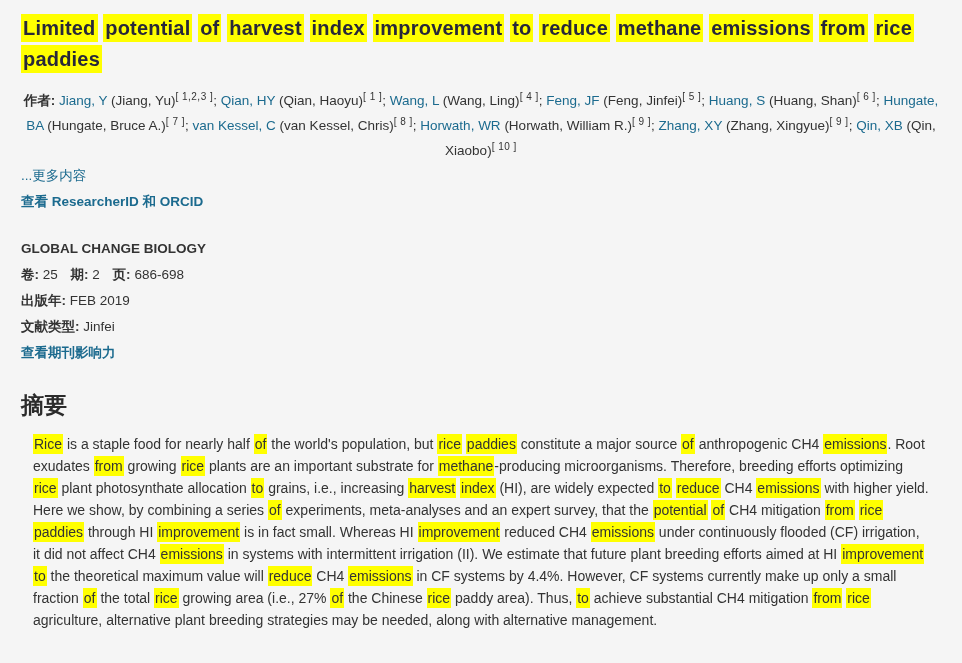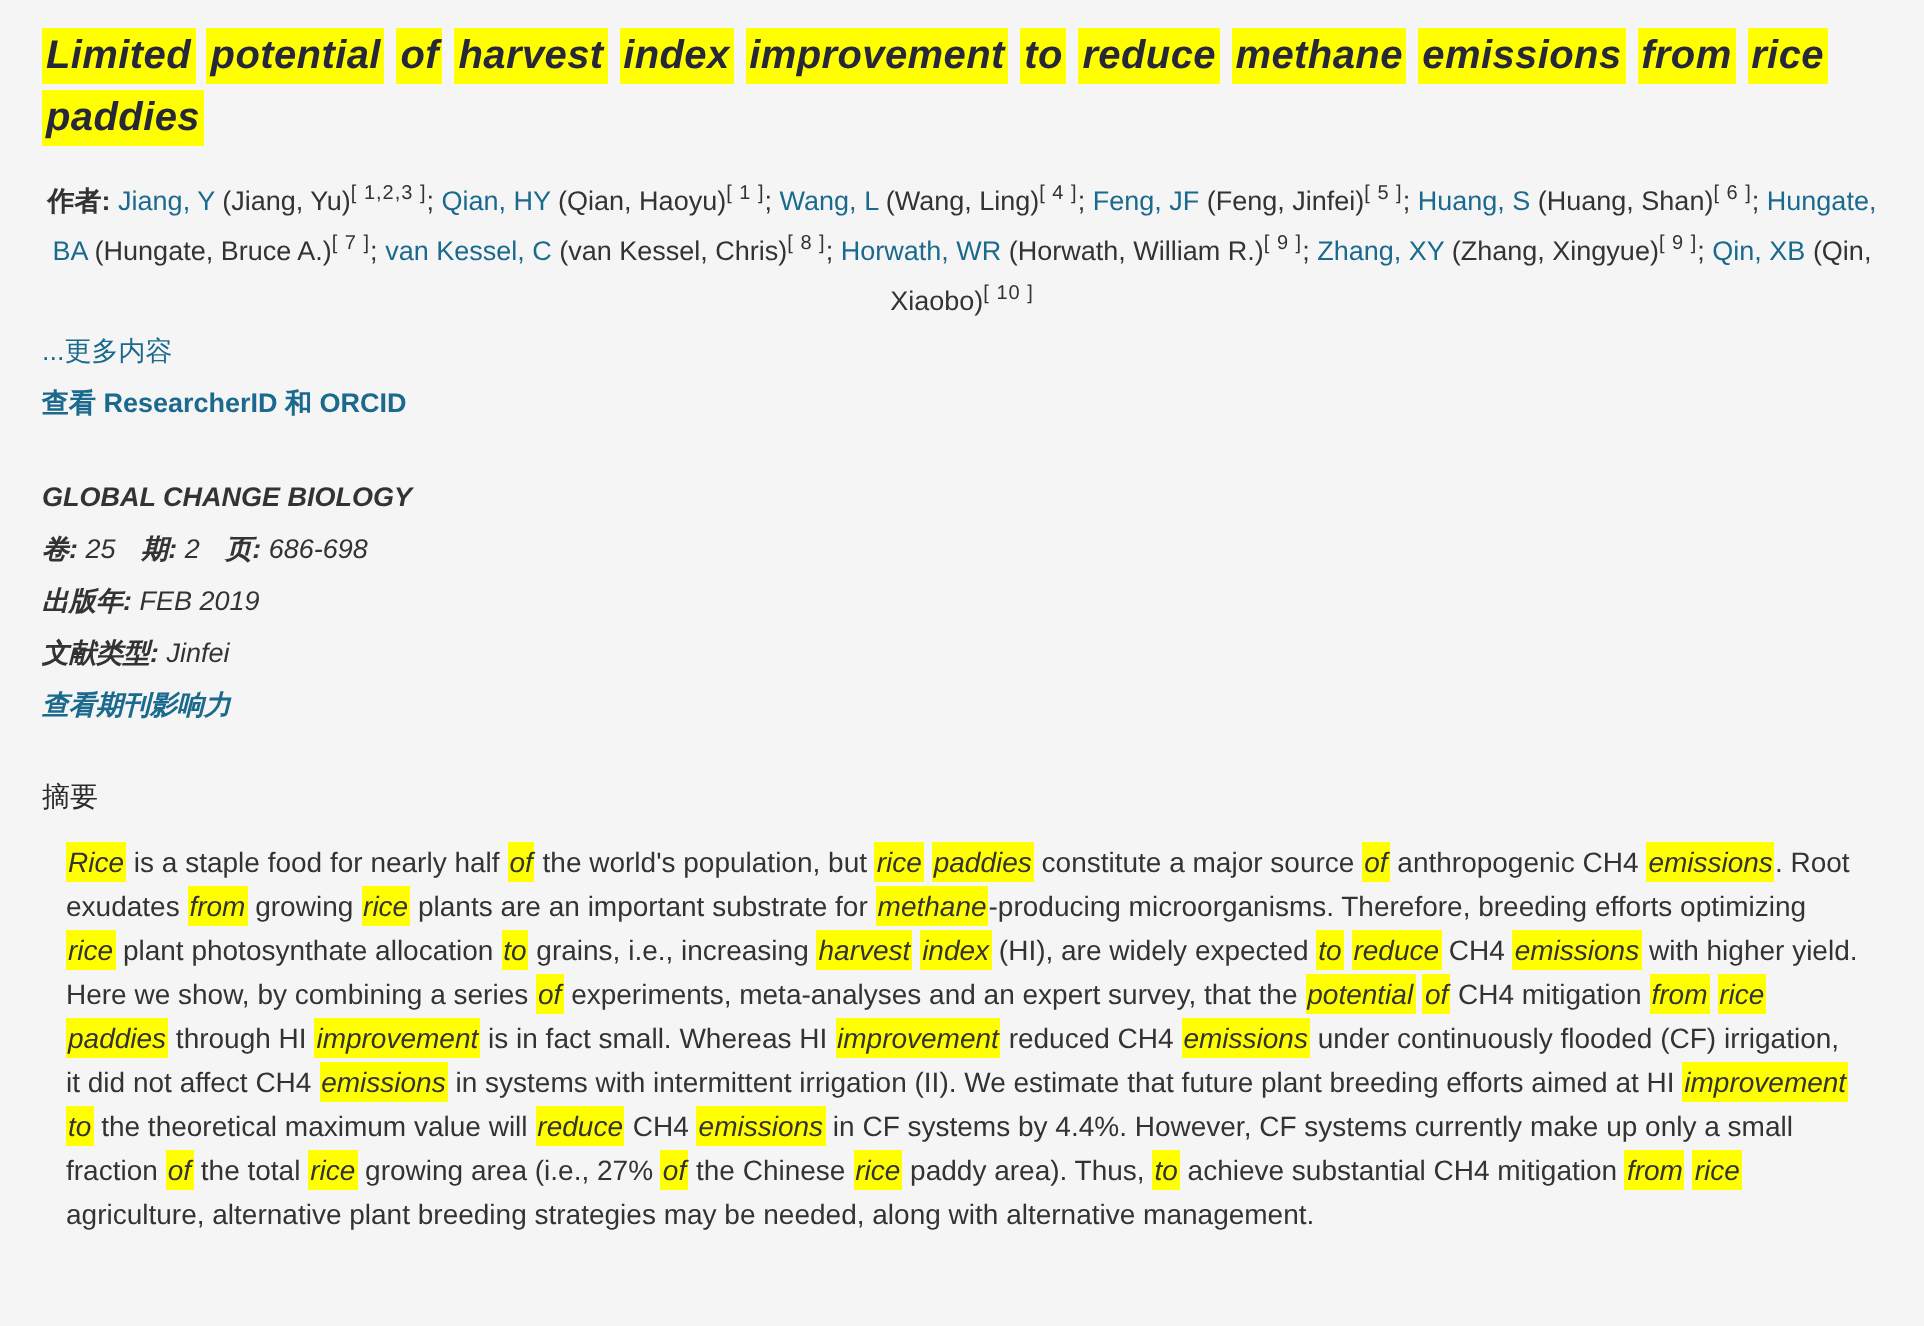--- a/index.html
+++ b/index.html
@@ -6,41 +6,41 @@
     --bg:#f5f5f5; --text:#333333; --link:#1b6a8e; --hl:#ffff00; --title:#27273a;
   }
   *{box-sizing:border-box;}
   html,body{margin:0;padding:0;}
   body{
     background:var(--bg); color:var(--text);
     font-family:"Liberation Sans","DejaVu Sans",sans-serif;
     font-size:13.5px;
   }
   .page{width:962px;height:663px;padding:13px 21px 10px;overflow:hidden;}
-  .hl{background:var(--hl);font-style:italic;}
+  .hl{background:var(--hl);}
   .link{color:var(--link);text-decoration:none;cursor:pointer;}
   .link-bold{font-weight:700;}
   .label{font-weight:700;color:var(--text);}
 
   h1.title{
     font-size:20px;font-weight:700;color:var(--title);
     margin:0 0 14px;line-height:1.55;letter-spacing:0.2px;
   }
   h1.title .hl{padding:3px 2px;}
 
   .authors{margin:0;line-height:1.85;text-align:center;}
   .authors sup,.authors-list sup{font-size:10px;line-height:0;letter-spacing:0.5px;}
   .more-line{margin:1px 0 0;line-height:1.6;}
   .researcher-line{margin:4px 0 0;line-height:1.6;}
 
   .journal{margin-top:27px;}
-  .journal p{margin:0 0 6.5px;line-height:1.45;font-style:italic;}
+  .journal p{margin:0 0 6.5px;line-height:1.45;}
   .vsp{margin-right:9px;}
 
-  .section-heading{font-size:14px;font-weight:400;color:#2b2b2b;margin:27px 0 9px;}
+  .section-heading{font-size:23px;font-weight:700;color:#2b2b2b;margin:27px 0 9px;}
   .abstract-text{margin:12px;font-size:14px;line-height:22px;max-width:922px;}
   .abstract-text .hl{padding:2px 1px;}
 </style>
 </head>
 <body>
 
 <div class="page">
 
   <h1 class="title"><span class="hl">Limited</span> <span class="hl">potential</span> <span class="hl">of</span> <span class="hl">harvest</span> <span class="hl">index</span> <span class="hl">improvement</span> <span class="hl">to</span> <span class="hl">reduce</span> <span class="hl">methane</span> <span class="hl">emissions</span> <span class="hl">from</span> <span class="hl">rice</span> <span class="hl">paddies</span></h1>
 

